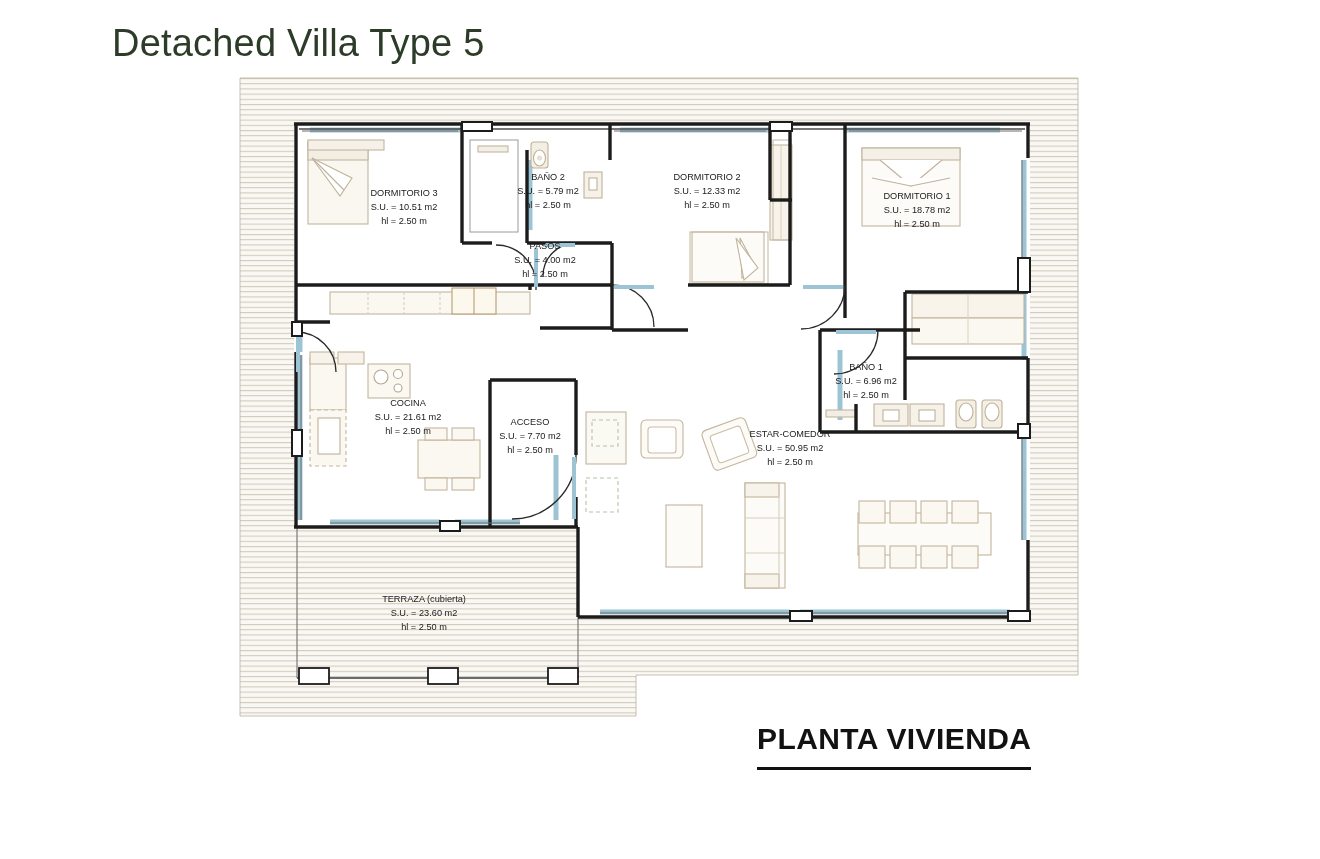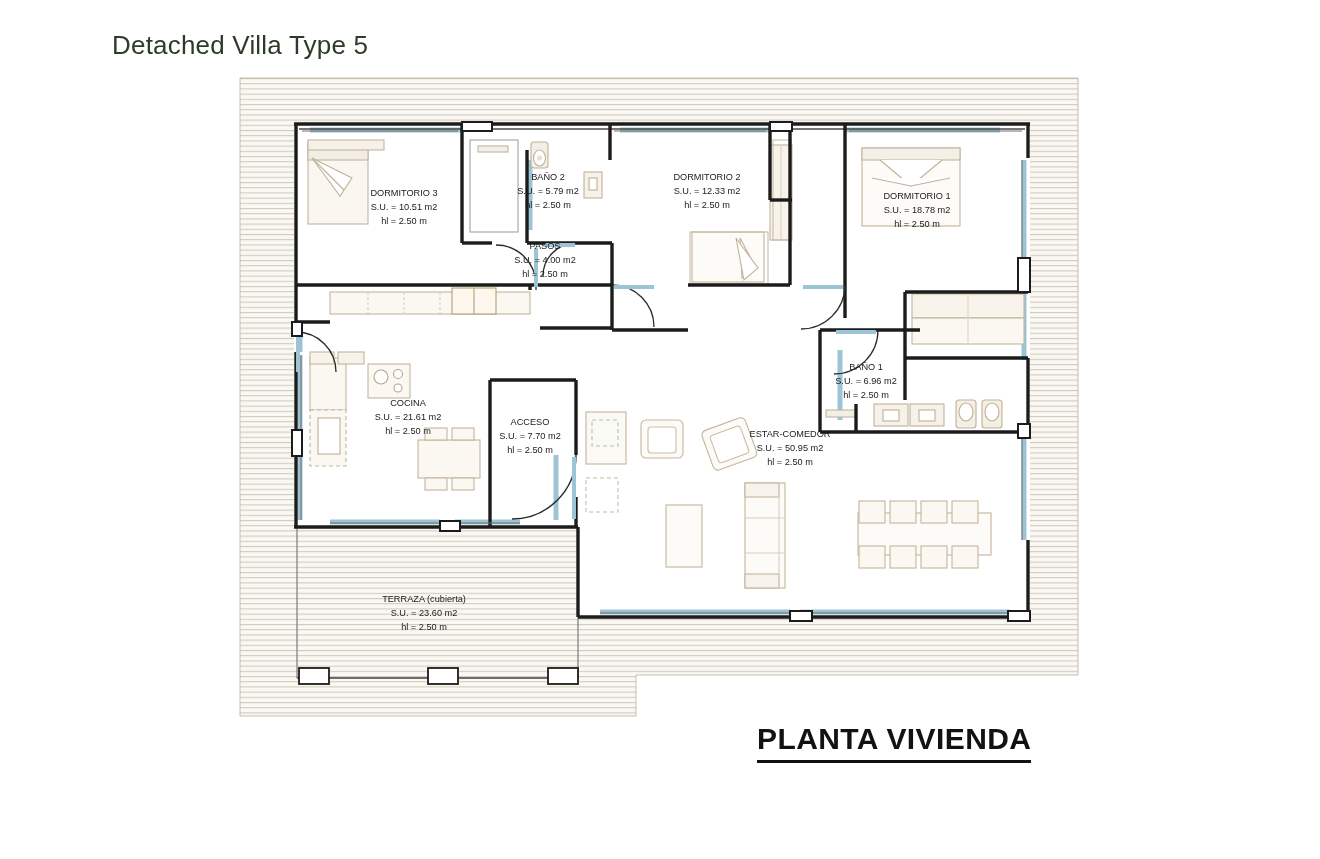--- a/index.html
+++ b/index.html
@@ -17,39 +17,39 @@
   }
   #plan-root {
     position: absolute;
     left: 0; top: 0;
     width: 1320px;
     height: 859px;
   }
   .page-title {
     position: absolute;
     left: 112px;
-    top: 30px;
+    top: 22px;
     font-family: "Liberation Sans", sans-serif;
-    font-size: 26px;
+    font-size: 38px;
     font-weight: 400;
     letter-spacing: 0.2px;
     color: #2c3c28;
     white-space: nowrap;
   }
   .plan-caption {
     position: absolute;
     left: 757px;
     top: 722px;
     font-family: "Liberation Sans", sans-serif;
     font-size: 30px;
     font-weight: bold;
     color: #121212;
     letter-spacing: 0.4px;
     border-bottom: 3px solid #111111;
-    padding-bottom: 4px;
+    padding-bottom: 11px;
     white-space: nowrap;
   }
   svg { display: block; }
   text {
     font-family: "Liberation Sans", sans-serif;
     fill: #1a1a1a;
   }
   .rlabel { font-size: 9.2px; text-anchor: middle; }
   .rline  { font-size: 9.2px; text-anchor: middle; }
 </style>

